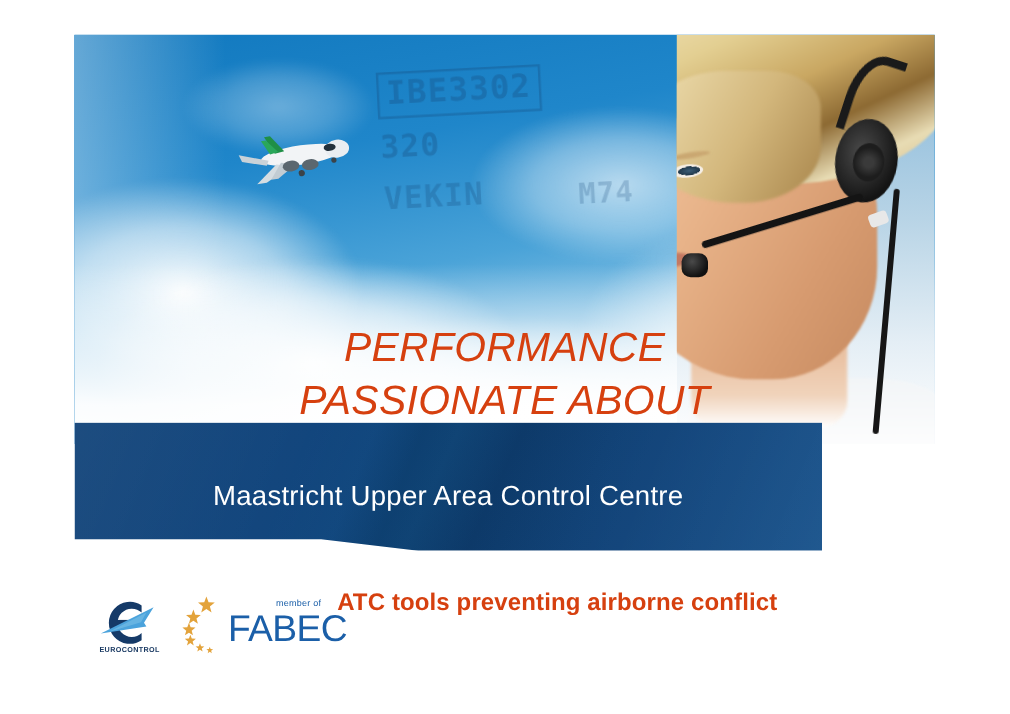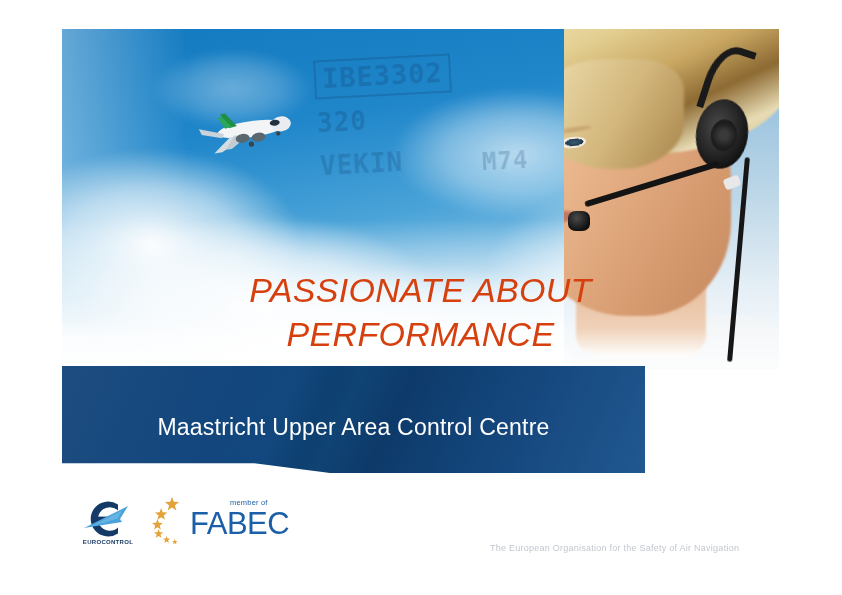--- a/index.html
+++ b/index.html
@@ -275,27 +275,28 @@
     line-height: 1.30;
     letter-spacing: 0.3px;
     z-index: 6;
   }
   .hero-title div { white-space: nowrap; }
 
   
   .banner {
     position: absolute;
     left: 62px;
-    top: 366px;
+    top: 352px;
     width: 583px;
     height: 107px;
     background:
       linear-gradient(115deg, #0c3f76 0%, #0b4079 30%, #10497f 48%, #0a3a6d 56%, #0b3f77 75%, #0d4a86 100%);
     -webkit-clip-path: polygon(0 0, 100% 0, 100% 100%, 46% 100%, 33% 91%, 0 91%);
     clip-path: polygon(0 0, 100% 0, 100% 100%, 46% 100%, 33% 91%, 0 91%);
+    padding-left: 40px;
   }
   .banner-sheen {
     position: absolute;
     left: 0; top: 0; right: 0; bottom: 0;
     background: linear-gradient(112deg, rgba(255,255,255,0.07) 0%, rgba(255,255,255,0.02) 38%, rgba(0,0,0,0.10) 44%, rgba(255,255,255,0.03) 70%, rgba(255,255,255,0.08) 100%);
   }
   .banner-text {
     position: absolute;
     left: 0; right: 0;
     top: 48px;
@@ -437,22 +438,22 @@
         <div class="headset-cup"></div>
         <div class="headset-cable"></div>
         <div class="headset-clip"></div>
         <div class="headset-boom"></div>
         <div class="headset-mic"></div>
       </div>
     </div>
   </div>
 
   <div class="hero-title">
+    <div>PERFORMANCE</div>
     <div>PASSIONATE ABOUT</div>
-    <div>PERFORMANCE</div>
   </div>
 
   <div class="banner">
     <div class="banner-sheen"></div>
     <div class="banner-text">Maastricht Upper Area Control Centre</div>
   </div>
 
   <div class="footer">
 
     <div class="logo-eurocontrol">
@@ -473,16 +474,16 @@
           <path transform="translate(4,24) scale(0.78)" d="M7 0 L8.8 4.8 L14 5.1 L9.9 8.4 L11.3 13.4 L7 10.5 L2.7 13.4 L4.1 8.4 L0 5.1 L5.2 4.8 Z"></path>
           <path transform="translate(6,34) scale(0.66)" d="M7 0 L8.8 4.8 L14 5.1 L9.9 8.4 L11.3 13.4 L7 10.5 L2.7 13.4 L4.1 8.4 L0 5.1 L5.2 4.8 Z"></path>
           <path transform="translate(15,41) scale(0.52)" d="M7 0 L8.8 4.8 L14 5.1 L9.9 8.4 L11.3 13.4 L7 10.5 L2.7 13.4 L4.1 8.4 L0 5.1 L5.2 4.8 Z"></path>
           <path transform="translate(24,44) scale(0.40)" d="M7 0 L8.8 4.8 L14 5.1 L9.9 8.4 L11.3 13.4 L7 10.5 L2.7 13.4 L4.1 8.4 L0 5.1 L5.2 4.8 Z"></path>
         </g>
       </svg>
       <div class="fabec-member">member of</div>
       <div class="fabec-word">FABEC</div>
     </div>
 
-    <div class="footer-tagline">The European Organisation for the Safety of Air Navigation</div>
+    <div class="footer-headline">ATC tools preventing airborne conflict</div>
   </div>
 
 </div>
 
 </body></html>

